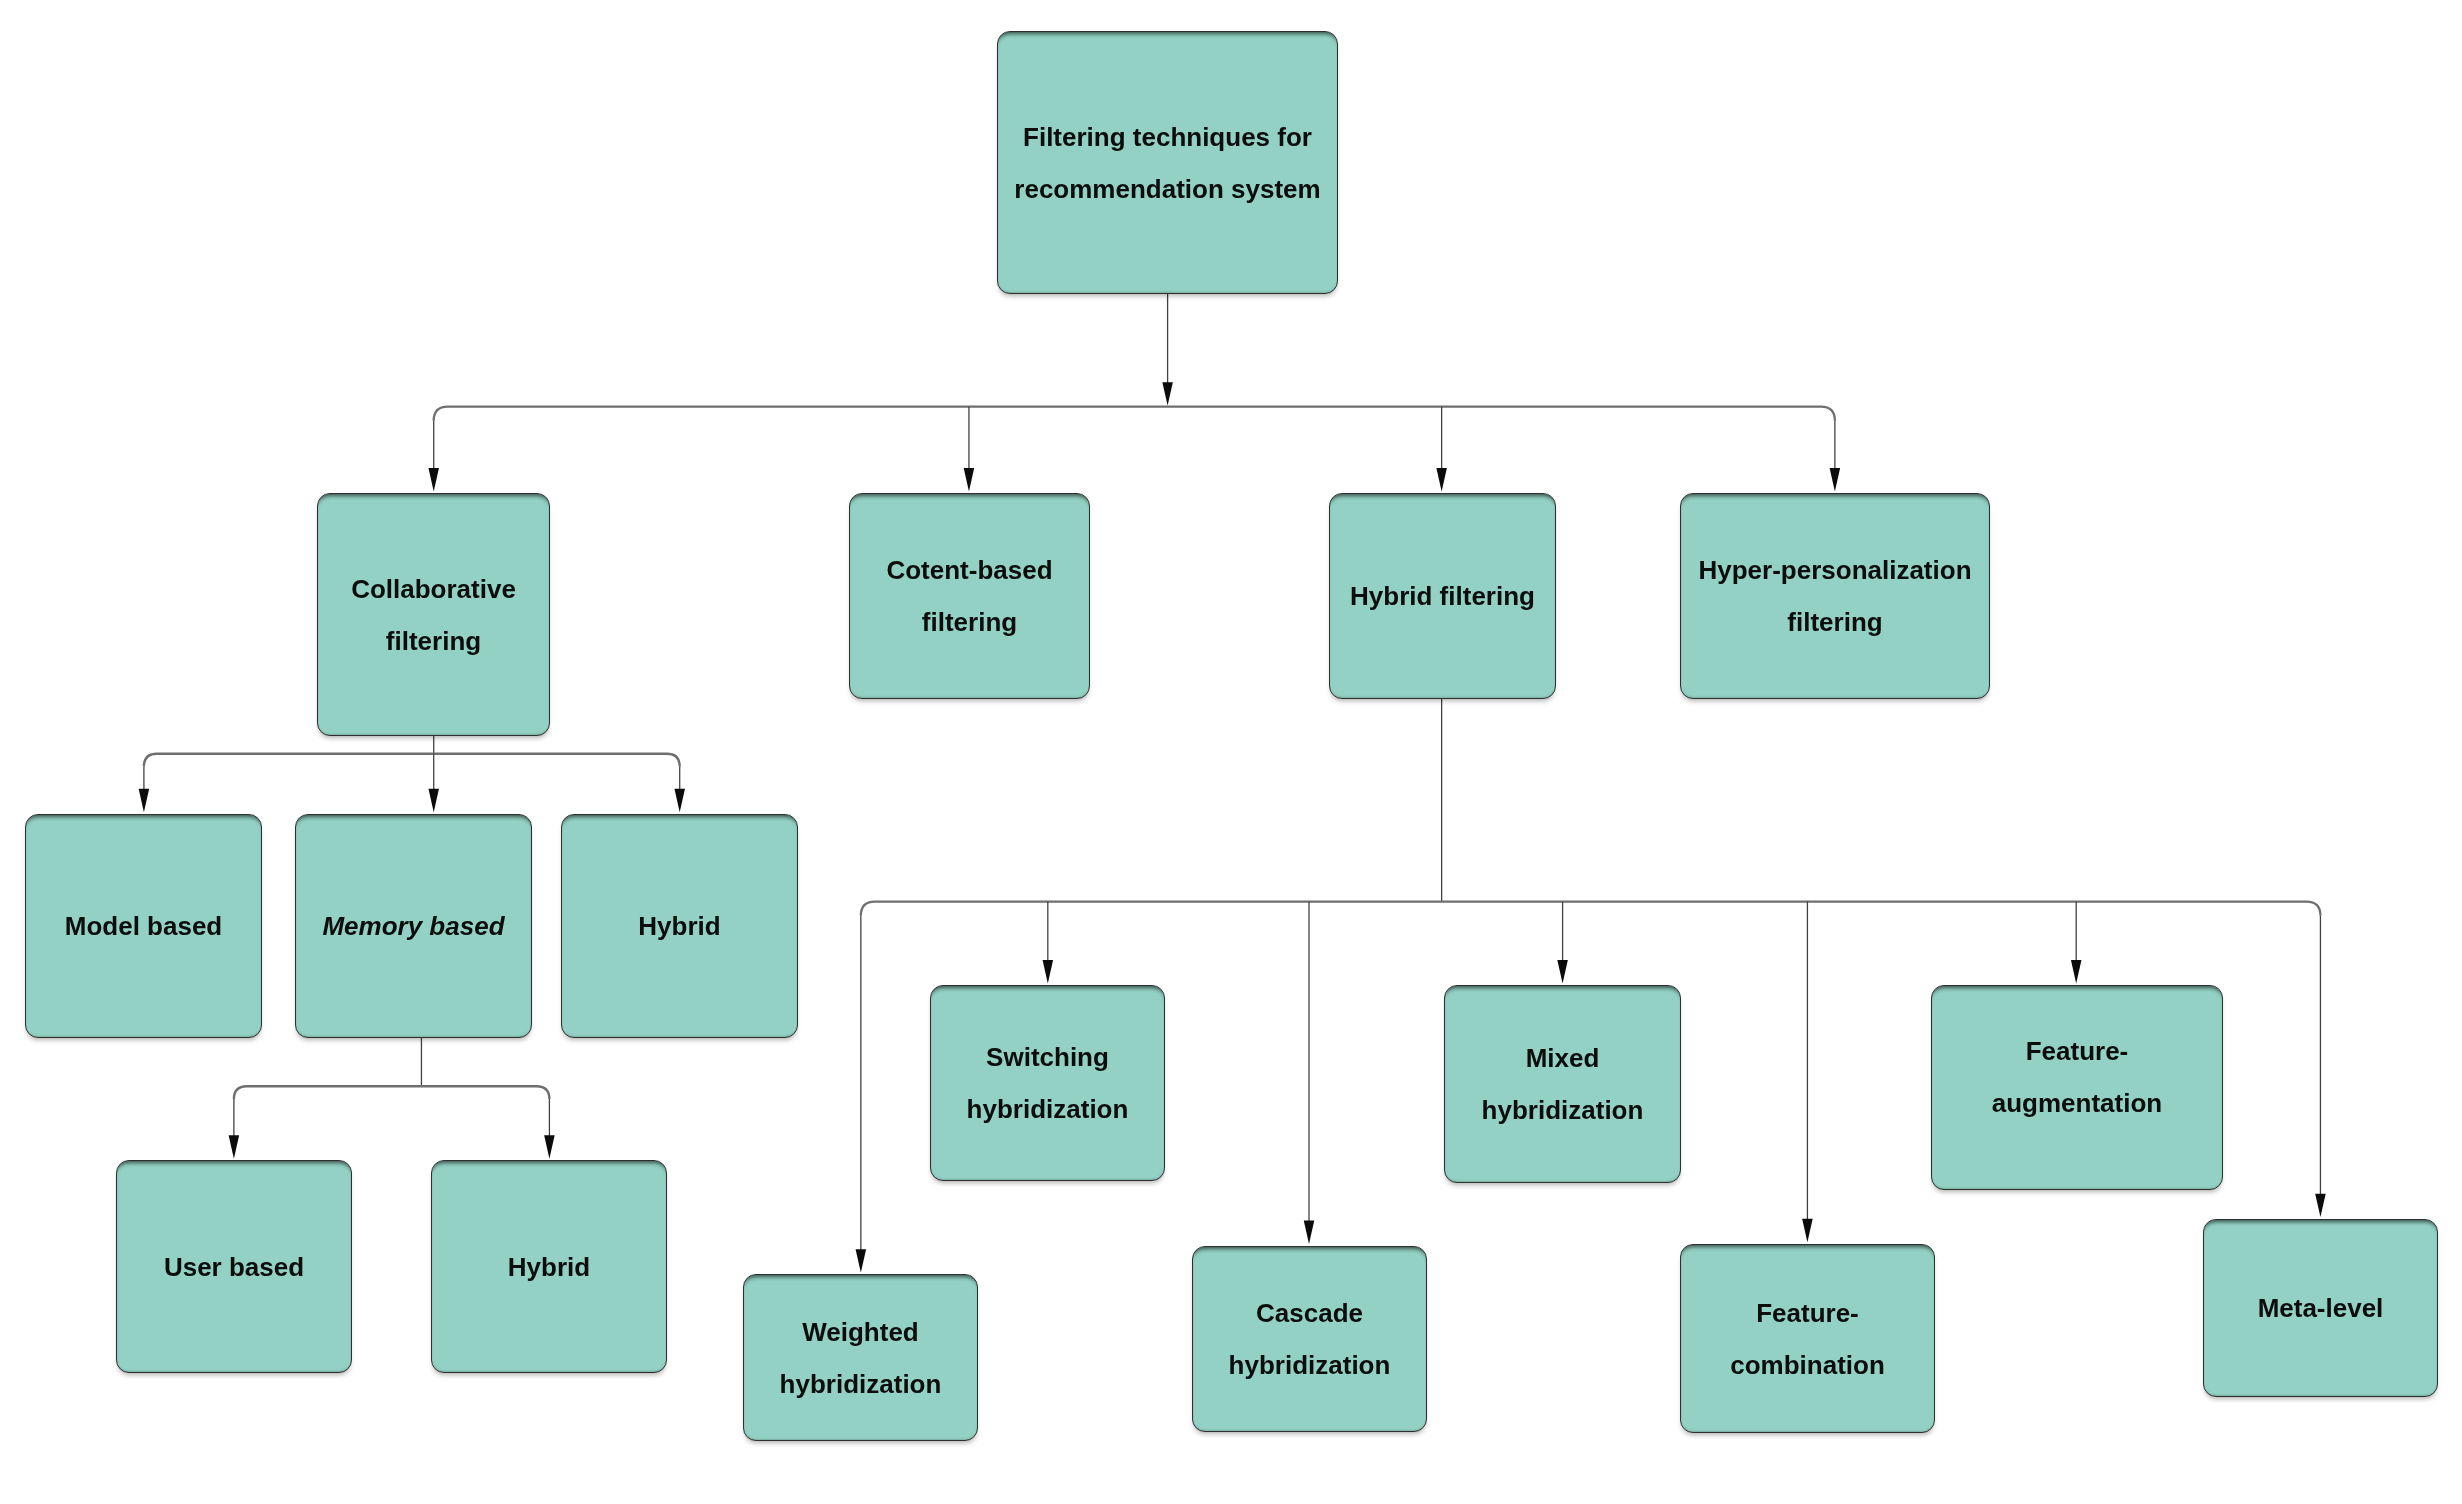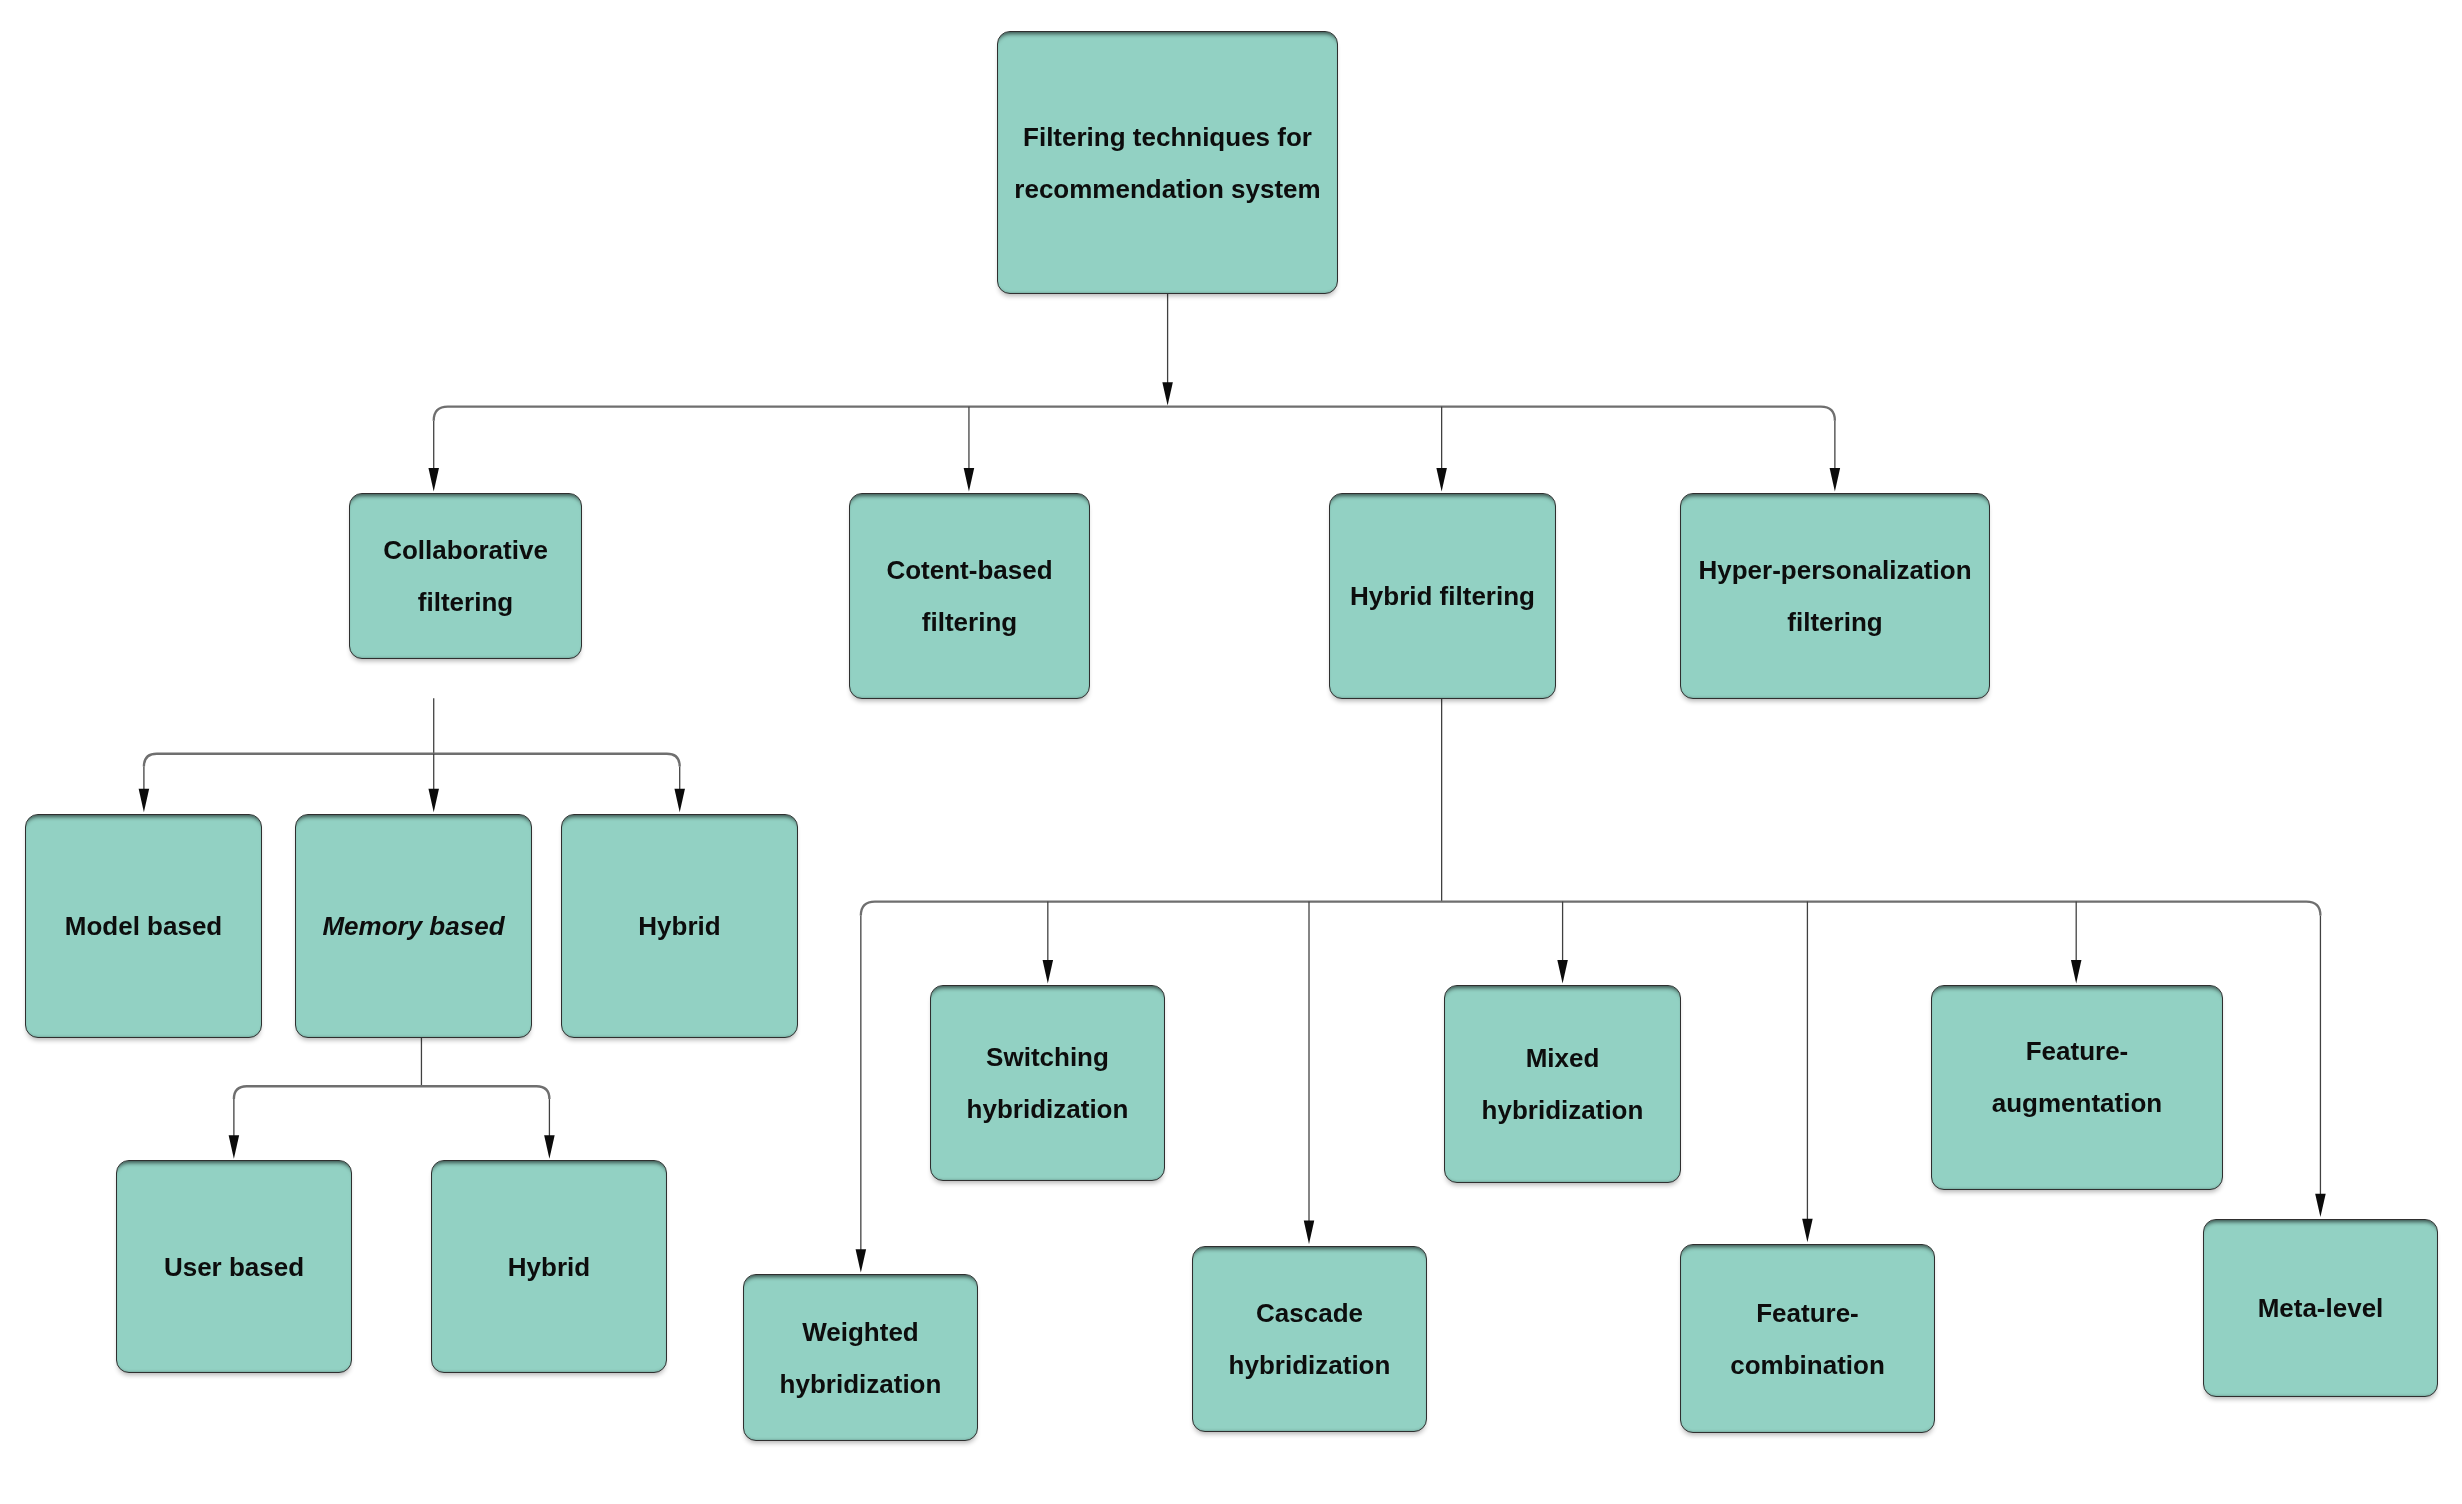--- a/index.html
+++ b/index.html
@@ -79,21 +79,21 @@
       <polygon points="2665,1643 2683,1643 2674,1683" fill="#0b0b0b"></polygon>
       <line x1="3093" y1="1543" x2="3093" y2="2090" stroke="#404040" stroke-width="2.2"></line>
       <polygon points="3084,2086 3102,2086 3093,2126" fill="#0b0b0b"></polygon>
       <line x1="3553" y1="1543" x2="3553" y2="1647" stroke="#404040" stroke-width="2.2"></line>
       <polygon points="3544,1643 3562,1643 3553,1683" fill="#0b0b0b"></polygon>
       <line x1="3971" y1="1567" x2="3971" y2="2047" stroke="#404040" stroke-width="2.2"></line>
       <polygon points="3962,2043 3980,2043 3971,2083" fill="#0b0b0b"></polygon>
     </svg>
 <div class="node" style="left: 997px; top: 31px; width: 341px; height: 263px;">Filtering techniques for
 recommendation system</div>
-    <div class="node" style="left: 317px; top: 493px; width: 233px; height: 166px; margin-left: 32px;">Collaborative
+    <div class="node" style="left: 317px; top: 493px; width: 233px; height: 243px;">Collaborative
 filtering</div>
     <div class="node" style="left: 849px; top: 493px; width: 241px; height: 206px;">Cotent-based
 filtering</div>
     <div class="node" style="left: 1329px; top: 493px; width: 227px; height: 206px;">Hybrid filtering</div>
     <div class="node" style="left: 1680px; top: 493px; width: 310px; height: 206px;">Hyper-personalization
 filtering</div>
     <div class="node" style="left: 25px; top: 814px; width: 237px; height: 224px;">Model based</div>
     <div class="node" style="left: 295px; top: 814px; width: 237px; height: 224px; font-style: italic;">Memory based</div>
     <div class="node" style="left: 561px; top: 814px; width: 237px; height: 224px;">Hybrid</div>
     <div class="node" style="left: 116px; top: 1160px; width: 236px; height: 213px;">User based</div>

